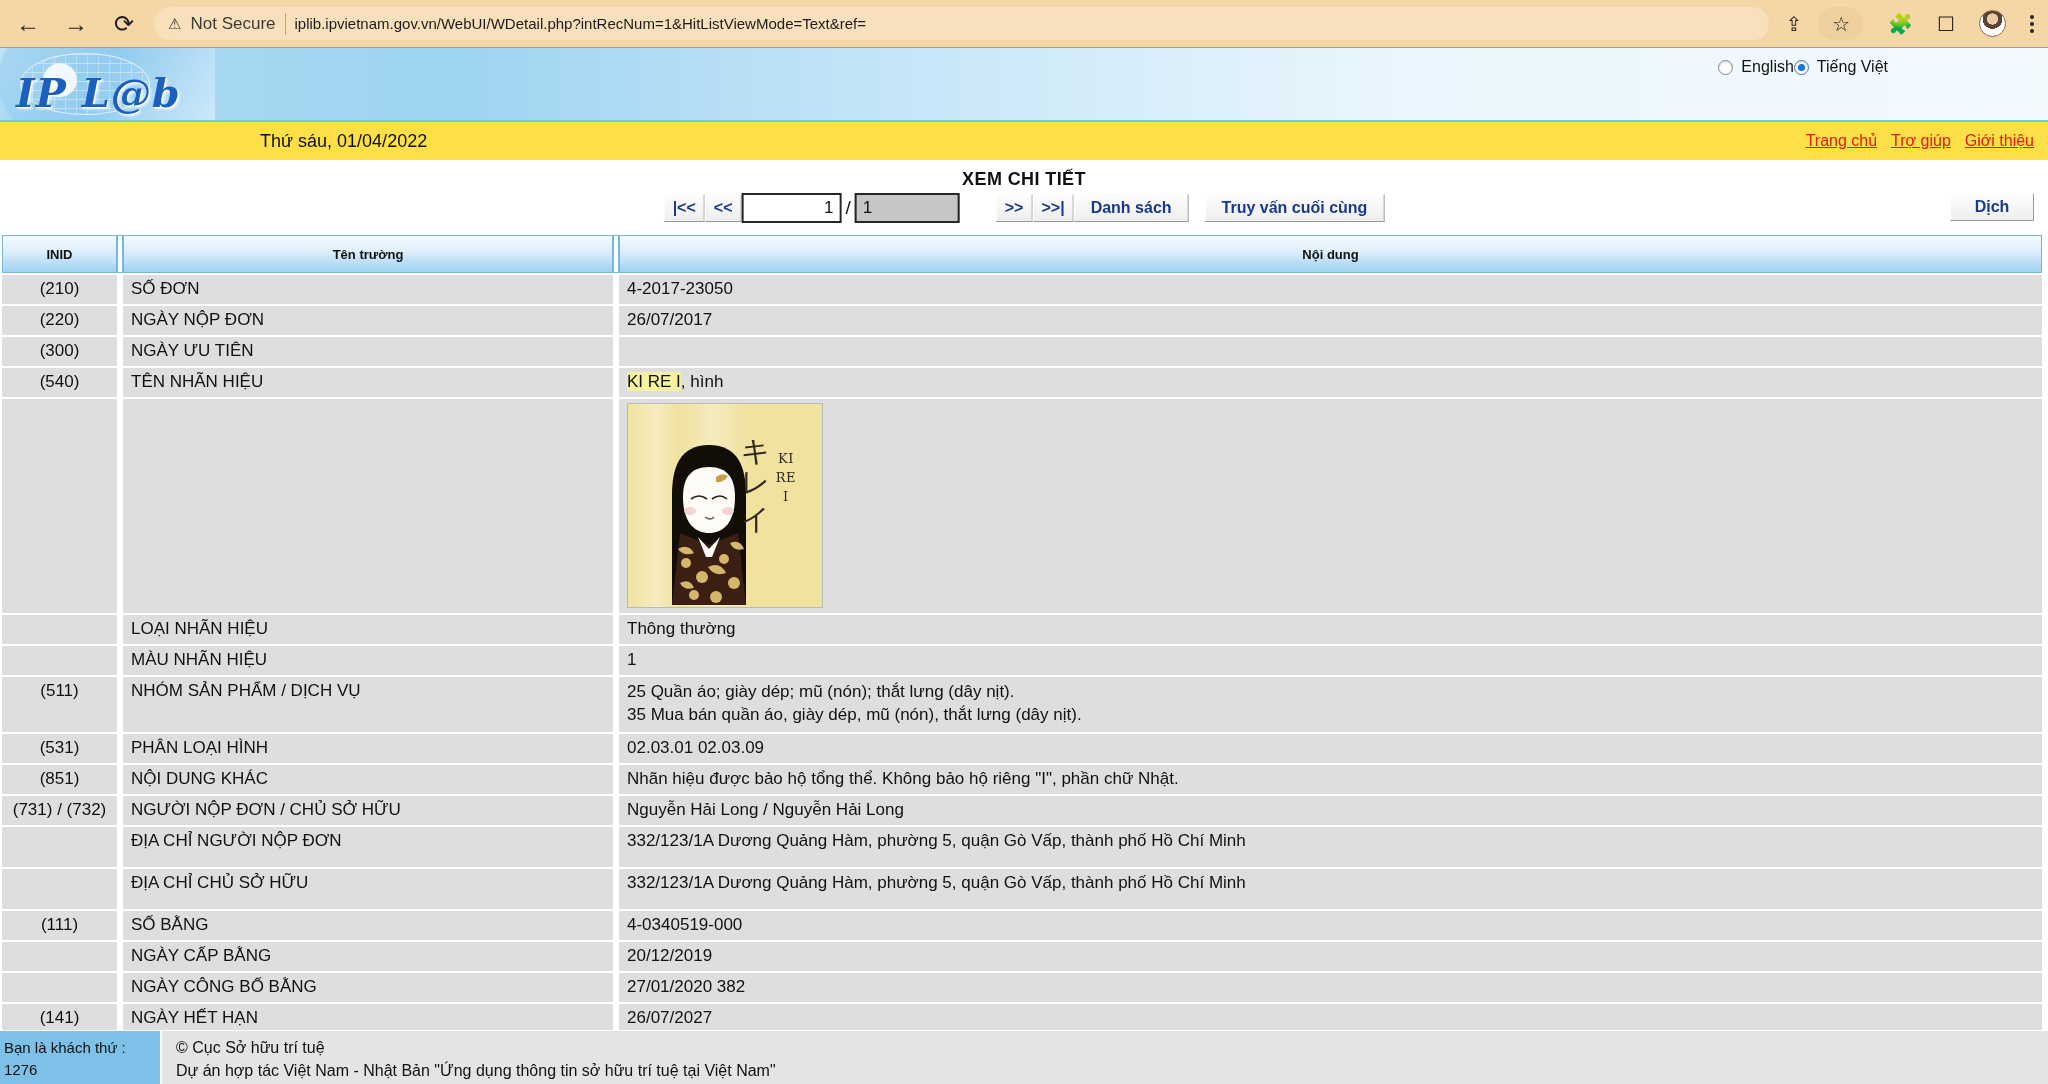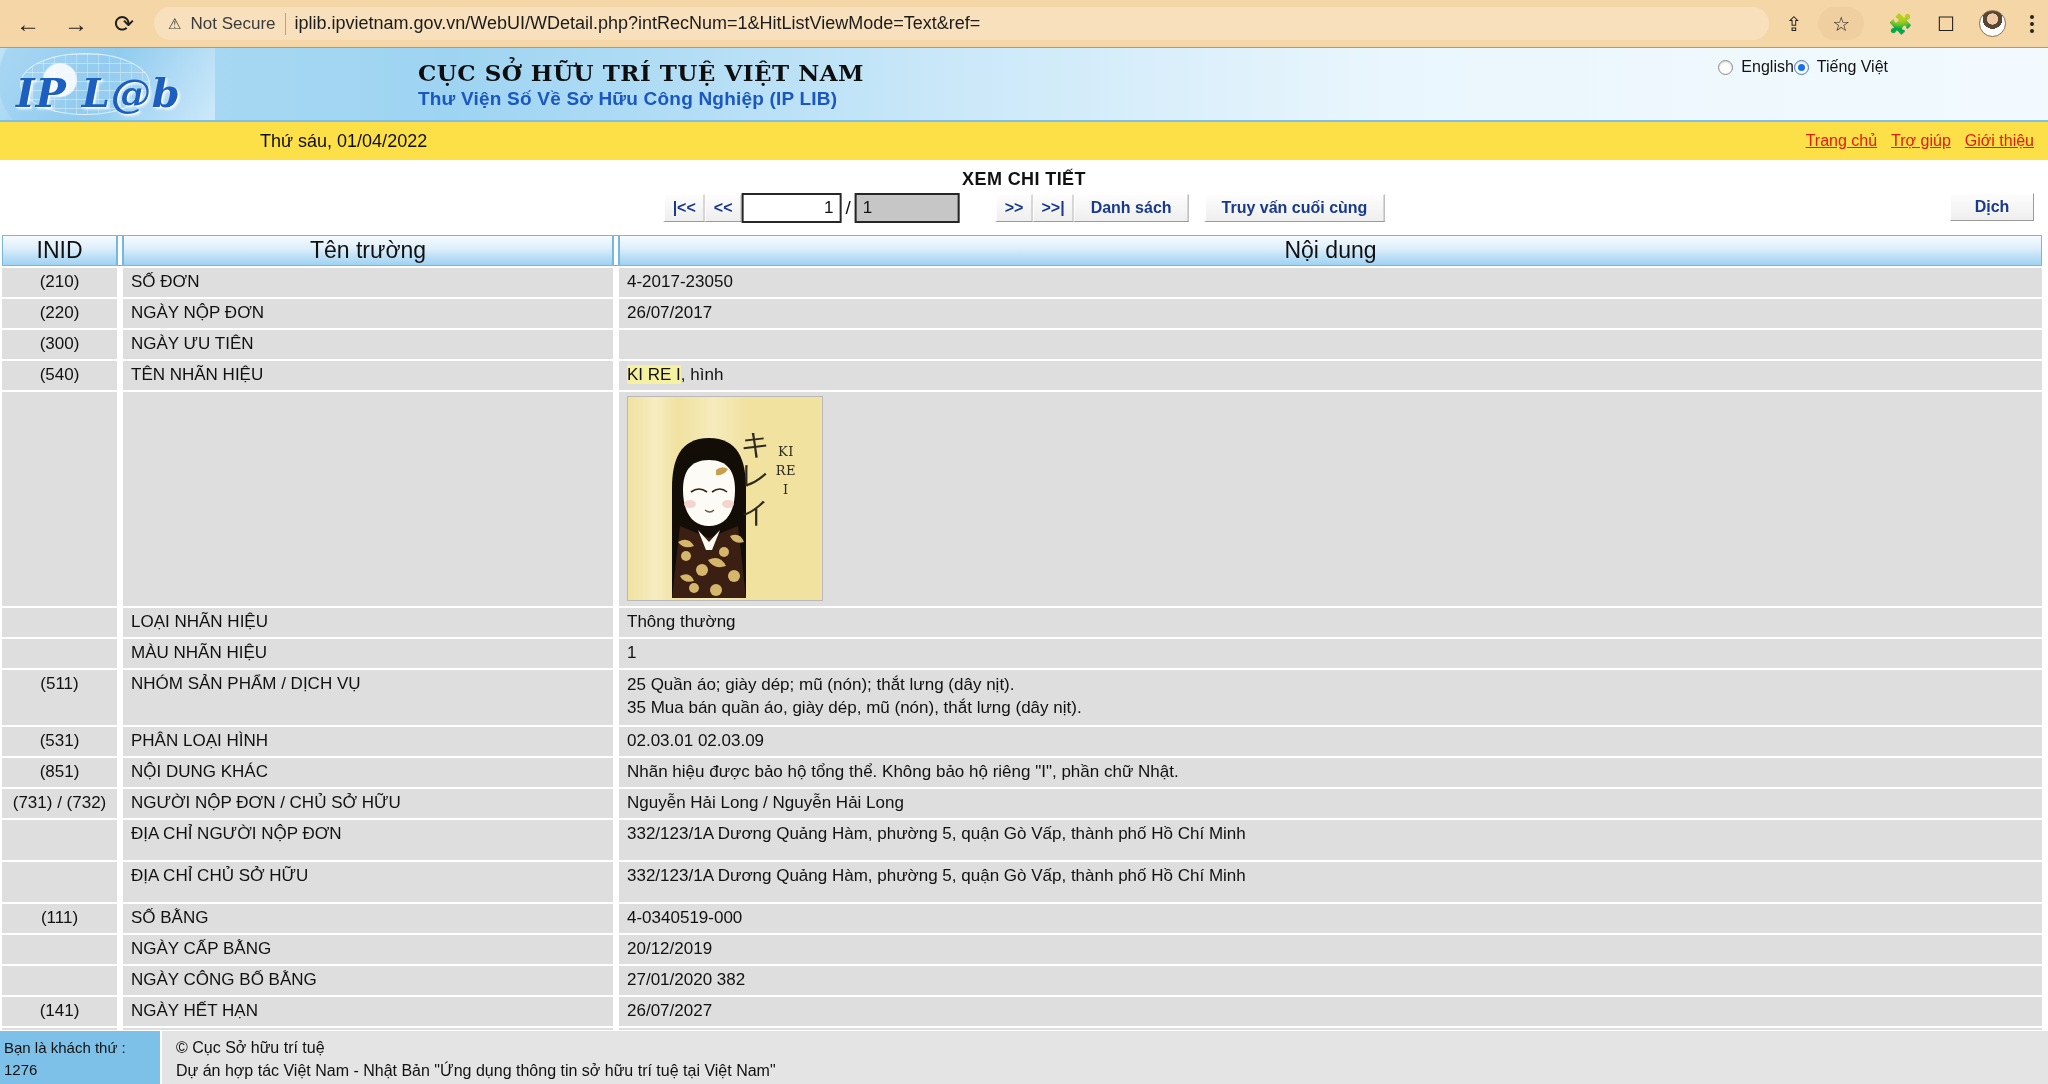--- a/index.html
+++ b/index.html
@@ -22,21 +22,21 @@
     color:#1e1e1e; font-size:24px; line-height:1; cursor:pointer;
   }
   .omnibox{
     flex:1; height:33px; background:#f7e0bb; border-radius:17px;
     display:flex; align-items:center; padding:0 14px; gap:9px;
     max-width:1770px;
   }
   .warn-tri{ font-size:15px; color:#3c3c3c; line-height:1; }
   .not-secure{ font-size:17px; color:#3b3b3b; white-space:nowrap;}
   .omnibox .sep{ width:1px; height:22px; background:#b9a183; }
-  .url{ font-size:18px; color:#1c1c1c; white-space:nowrap; overflow:hidden;}
+  .url{ font-size:15px; color:#1c1c1c; white-space:nowrap; overflow:hidden;}
   .chrome-right{ display:flex; align-items:center; gap:24px; margin-left:16px;}
   .chrome-right .ic{ font-size:20px; color:#232323; cursor:pointer; line-height:1;}
   .star-pill{
     width:46px;height:33px;border-radius:17px;background:#efcfa0;
     display:flex;align-items:center;justify-content:center;
     margin-left:-8px;
   }
   .avatar{
     width:27px;height:27px;border-radius:50%;
     background:radial-gradient(circle at 50% 32%, #f0c9a6 0 26%, #5a4434 27% 46%, #ffffff 47% 100%);
@@ -166,21 +166,21 @@
   }
 
   
   table.detail{
     width:2040px; border-collapse:separate; border-spacing:0 2px;
     margin:2px 0 0 2px; table-layout:fixed;
   }
   table.detail th{
     background:linear-gradient(to bottom,#f5fbff 0%,#ddeefb 45%,#bee0f6 70%,#9fd3f2 100%);
     border:1px solid #78b7dd;
-    font-size:23px; font-weight:normal; color:#111; height:31px;
+    font-size:13px; font-weight:bold; color:#111; height:38px;
   }
   table.detail td{
     background:#dedede; vertical-align:top;
     font-size:17px; color:#111; padding:4px 8px 5px 8px;
   }
   td.inid{ text-align:center; width:115px; white-space:nowrap; }
   td.fld { width:490px; }
   td.val { }
   .colgrp-sep{ background:#ffffff !important; width:6px; padding:0 !important;}
   tr.tall td{ height:40px; }
@@ -258,24 +258,20 @@
         <i></i>
       </span>
   </div>
 </div>
 
 <div class="banner">
   <div class="globe">
     <div class="globe-net"></div>
   </div>
   <div class="iplib-logo">IP L@b</div>
-  <div class="banner-titles">
-    <div class="title-1">CỤC SỞ HỮU TRÍ TUỆ VIỆT NAM</div>
-    <div class="title-2">Thư Viện Số Về Sở Hữu Công Nghiệp (IP LIB)</div>
-  </div>
   <div class="lang-box">
     <label class="lang-item">
       <span class="radio"></span>
       <span class="lang-label">English</span>
     </label>
     <label class="lang-item">
       <span class="radio on"></span>
       <span class="lang-label">Tiếng Việt</span>
     </label>
   </div>

